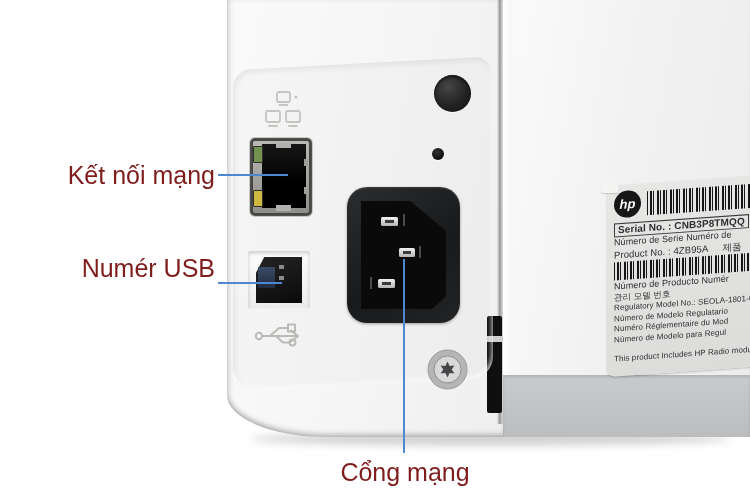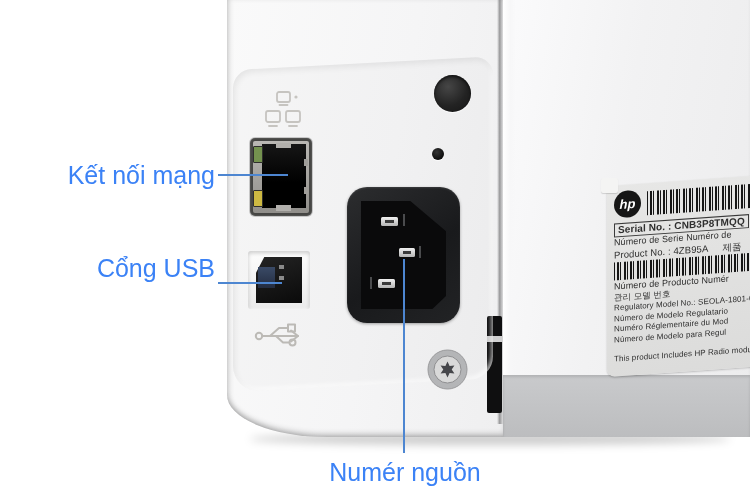--- a/index.html
+++ b/index.html
@@ -98,21 +98,21 @@
   .serial-box{display:inline-block;border:1px solid #3a3a3a;padding:0 3px 1px 3px;margin-top:2px;
     font-size:10px;font-weight:600;white-space:nowrap;letter-spacing:.2px;}
   .l{white-space:nowrap;letter-spacing:.1px;}
   .l-sm{font-size:9px;line-height:11.5px;}
   .l-prod{font-size:9.5px;line-height:12px;display:flex;gap:14px;}
   .l-kr{font-size:8.5px;line-height:11px;}
   .l-reg{font-size:8px;line-height:10.5px;}
   .l-radio{font-size:8px;line-height:10px;margin-top:9px;}
 
   
-  .ann{position:absolute;color:#3b82f6;font-size:25px;line-height:32px;z-index:6;}
+  .ann{position:absolute;color:#7f1d1d;font-size:25px;line-height:32px;z-index:6;}
   .ann-network{left:20px;top:159px;width:195px;text-align:right;}
   .ann-usb{left:20px;top:252px;width:195px;text-align:right;line-height:33px;}
   .ann-power{left:305px;top:456px;width:200px;text-align:center;}
   .bluestroke{position:absolute;background:#4d86d1;z-index:6;}
   .line-network{left:218px;top:174px;width:70px;height:1.5px;}
   .line-usb{left:218px;top:282px;width:64px;height:1.5px;}
   .line-power{left:403px;top:259px;width:1.5px;height:194px;}
 
   svg{display:block;}
 </style>
@@ -208,20 +208,20 @@
     <div class="l l-reg">Número de Modelo Regulatario</div>
     <div class="l l-reg">Numéro Réglementaire du Mod</div>
     <div class="l l-reg">Número de Modelo para Regul</div>
     <div class="l l-radio">This product Includes HP Radio modul</div>
   </div>
 
   <div class="ann ann-network">Kết nối mạng</div>
   <div class="bluestroke line-network"></div>
 
   <div class="ann ann-usb">
-    <span>Cổng USB</span><br>
+    <span>Numér USB</span><br>
   </div>
   <div class="bluestroke line-usb"></div>
 
-  <div class="ann ann-power">Numér nguồn</div>
+  <div class="ann ann-power">Cổng mạng</div>
   <div class="bluestroke line-power"></div>
 
 </div>
 
 </body></html>

